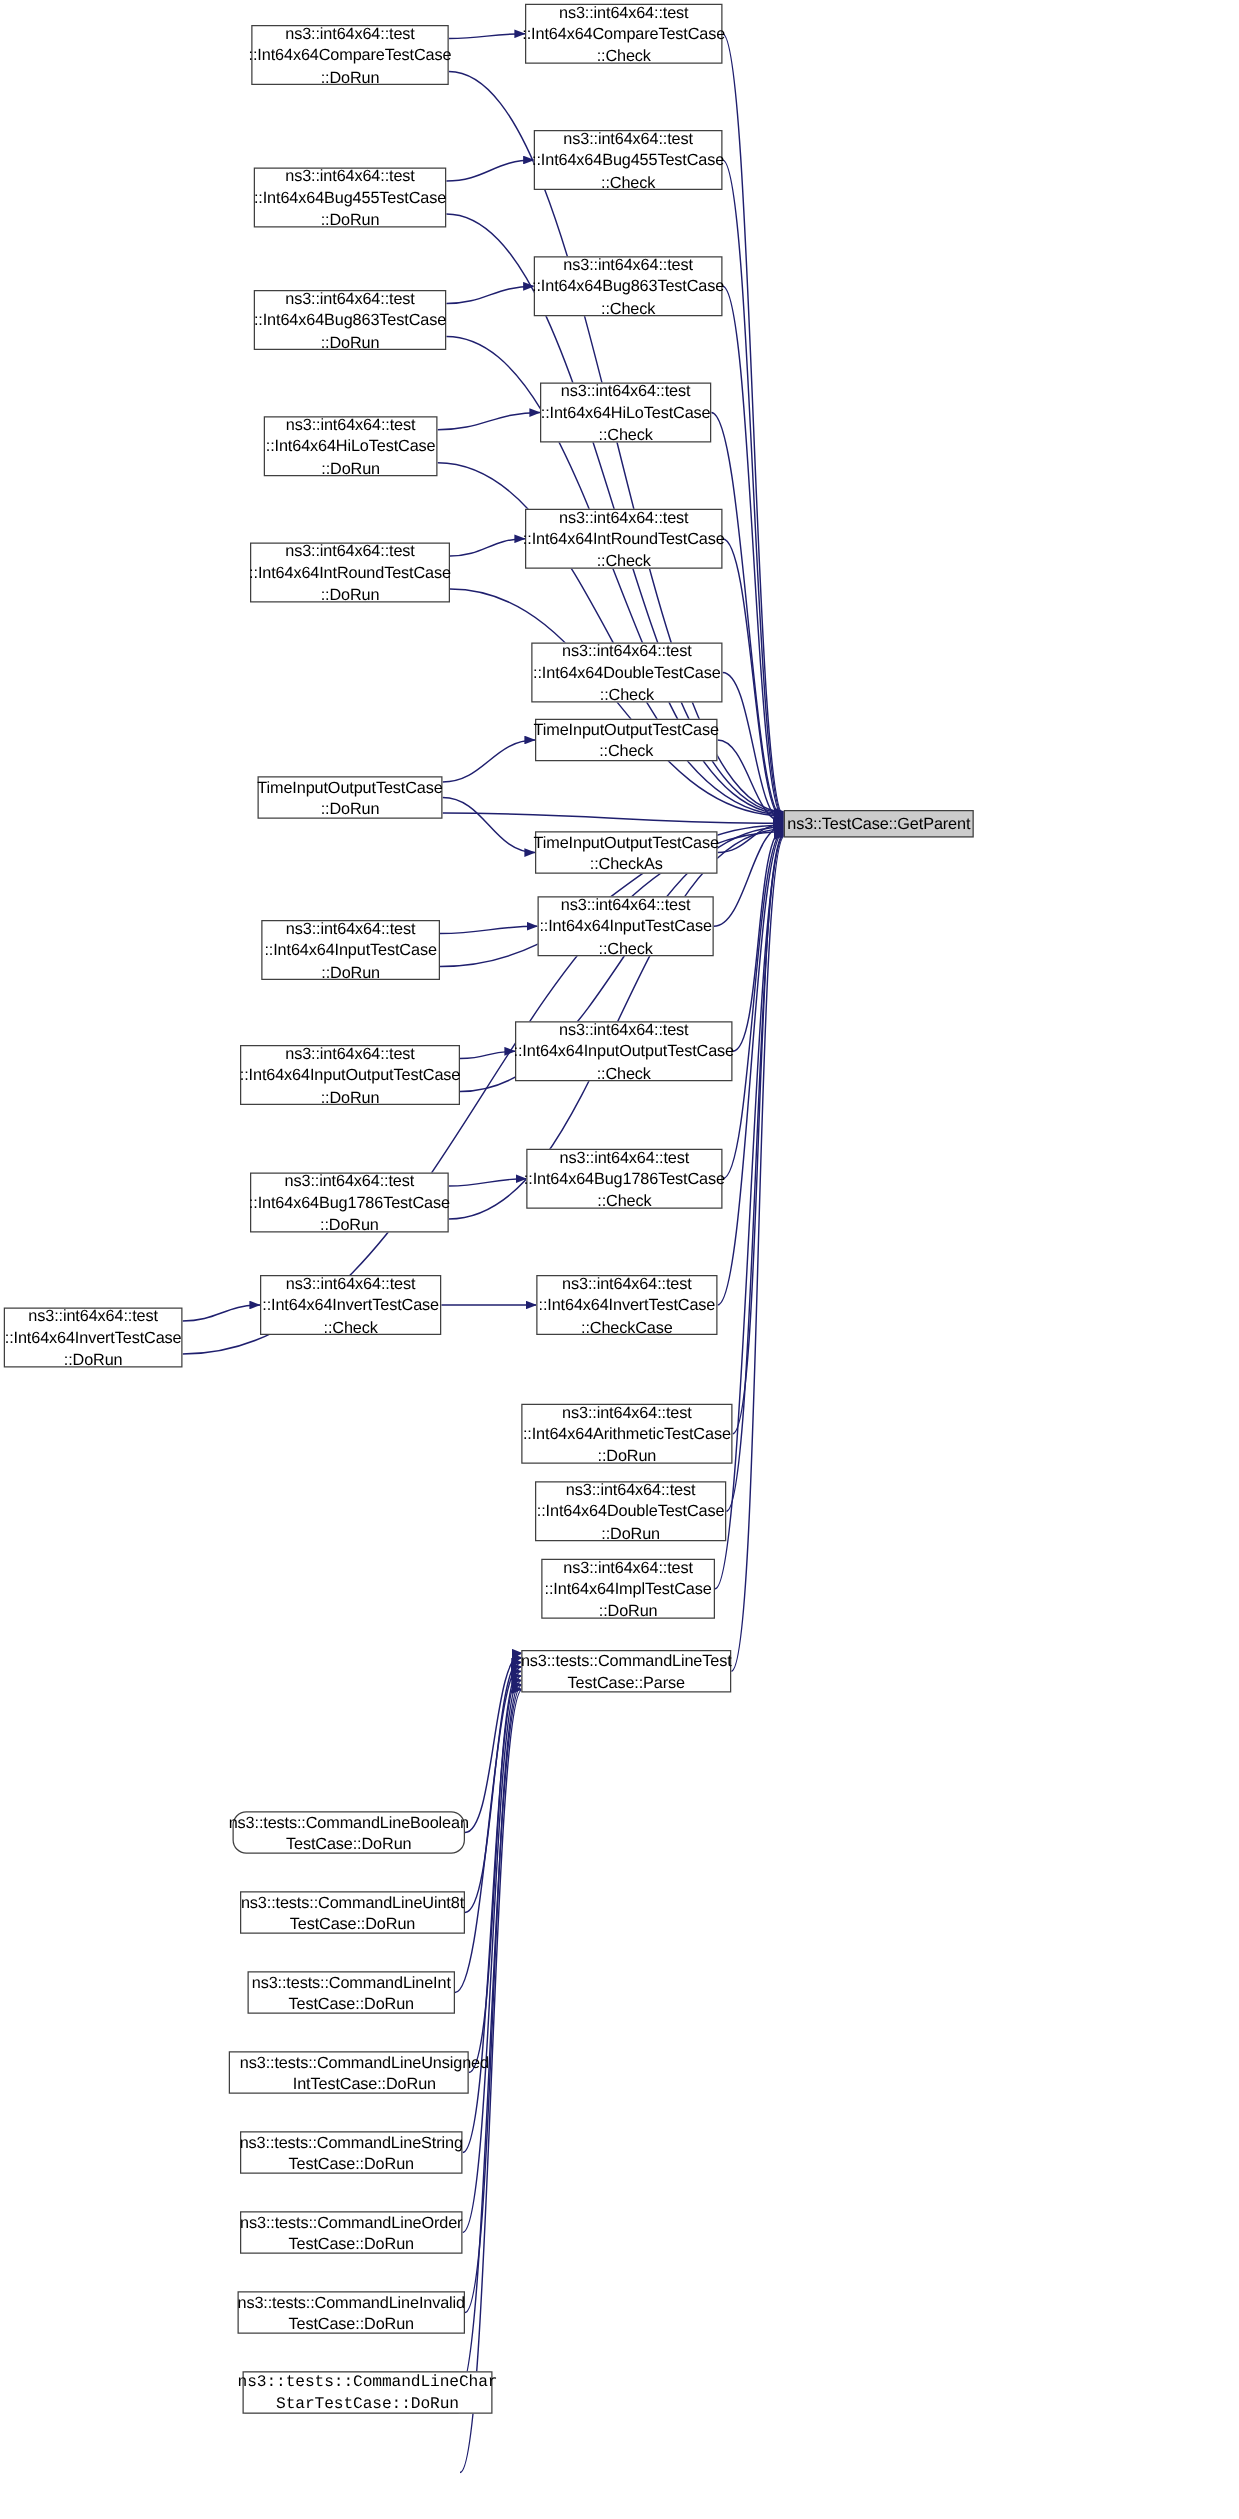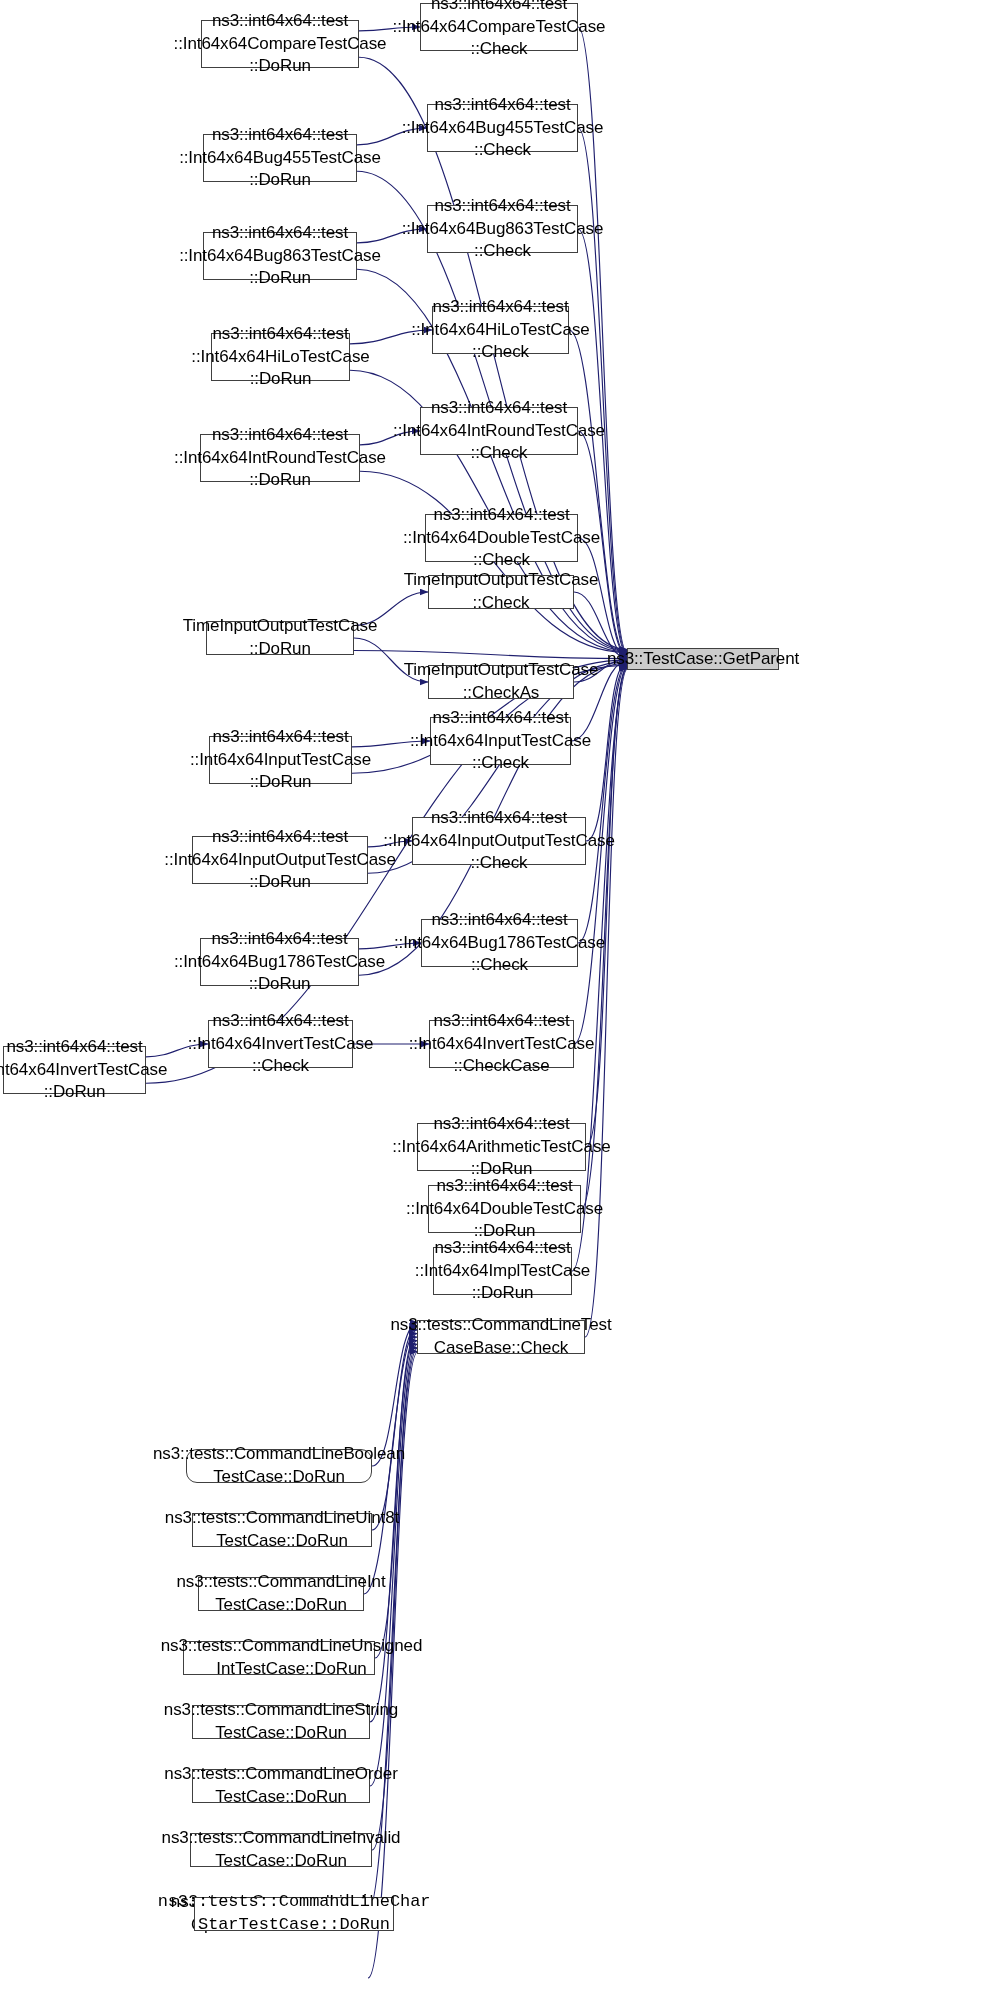--- a/index.html
+++ b/index.html
@@ -17,21 +17,21 @@
     position:absolute;
     box-sizing:border-box;
     border:1px solid #404040;
     background:#ffffff;
     color:#000000;
     display:flex;
     flex-direction:column;
     align-items:center;
     justify-content:center;
     text-align:center;
-    font-size:17px;
+    font-size:13px;
     line-height:1.33;
     letter-spacing:-0.1px;
     white-space:pre-line;
     padding:1px 3px;
     cursor:pointer;
   }
   .node.highlight{
     background:#cccccc;
     border:1px solid #404040;
     justify-content:center;
@@ -186,15 +186,15 @@
 TestCase::DoRun</div>
       <div class="node" style="left: 192px; top: 1769px; width: 178px; height: 34px;">ns3::tests::CommandLineOrder
 TestCase::DoRun</div>
       <div class="node" style="left: 190px; top: 1833px; width: 182px; height: 34px;">ns3::tests::CommandLineInvalid
 TestCase::DoRun</div>
       <div class="node" style="left: 196px; top: 1897px; width: 171px; height: 34px;">ns3::tests::CommandLineNon
 OptionTestCase::DoRun</div>
       <div class="node" style="left: 194px; top: 1897px; width: 200px; height: 34px; font-family: Liberation Mono, monospace;">ns3::tests::CommandLineChar
 StarTestCase::DoRun</div>
       <div class="node" style="left: 417px; top: 1320px; width: 168px; height: 34px;">ns3::tests::CommandLineTest
-CaseBase::Check</div>
+TestCase::Parse</div>
     </div>
 </div>
 
 </body></html>

